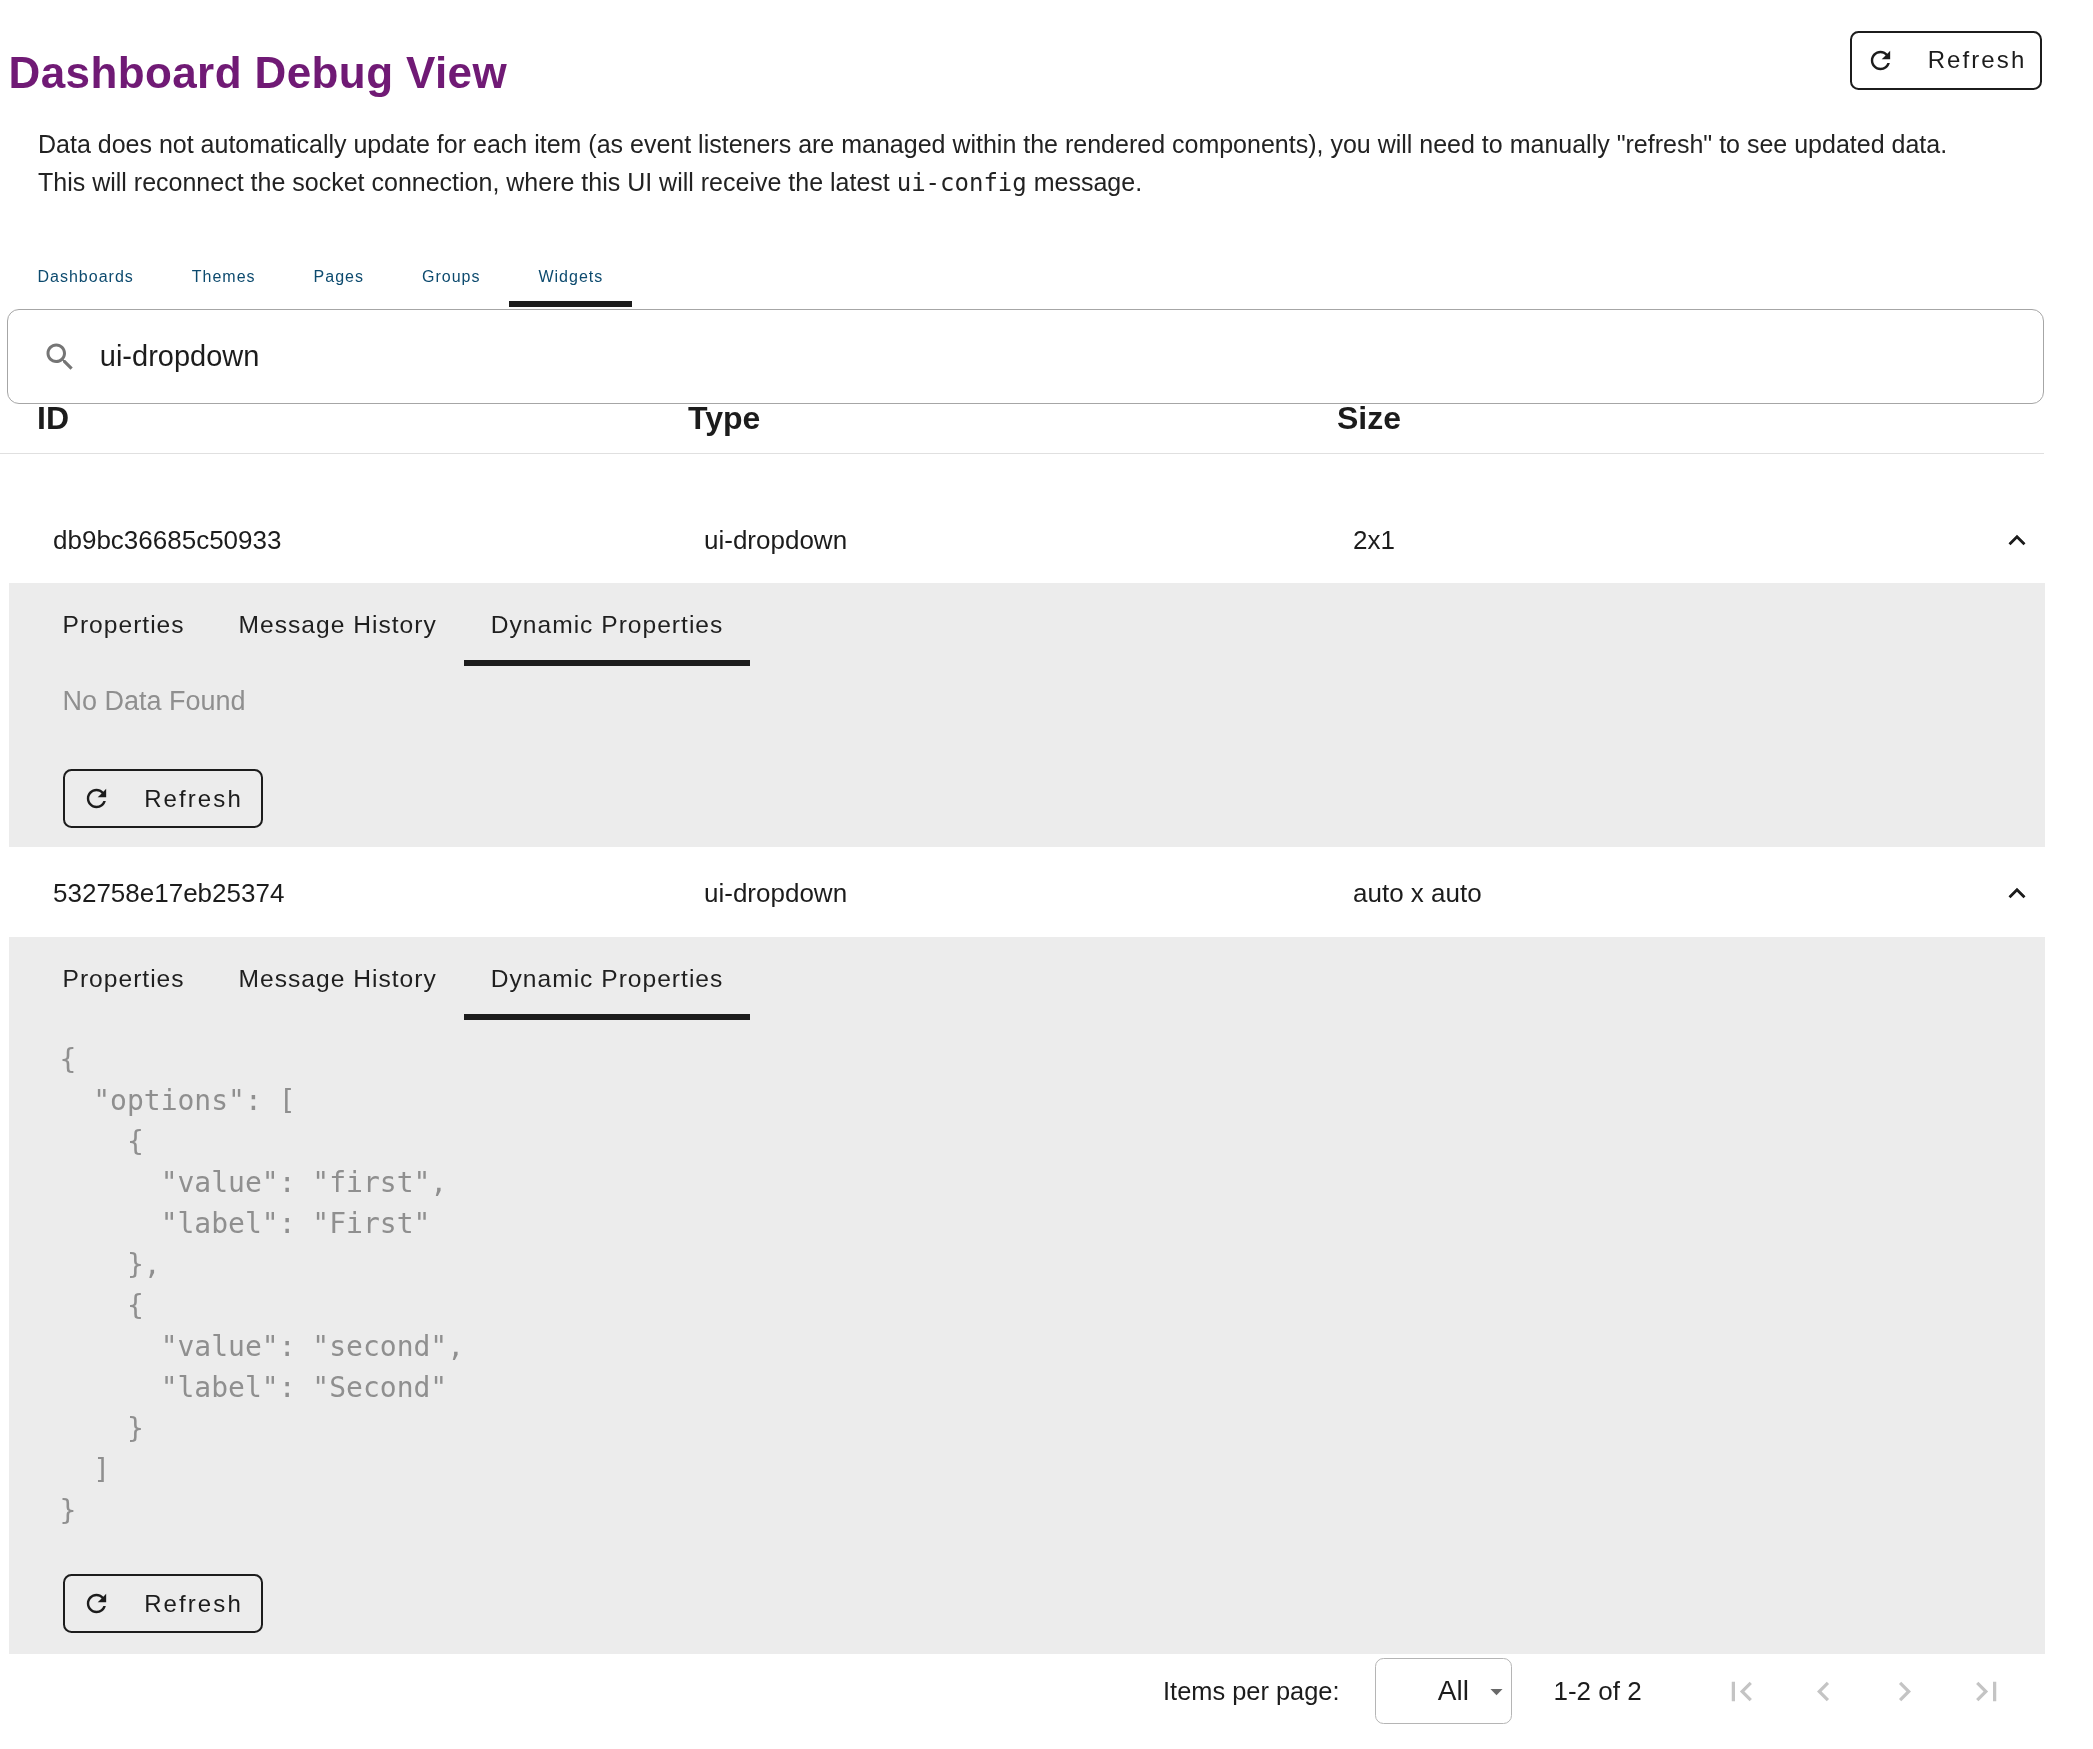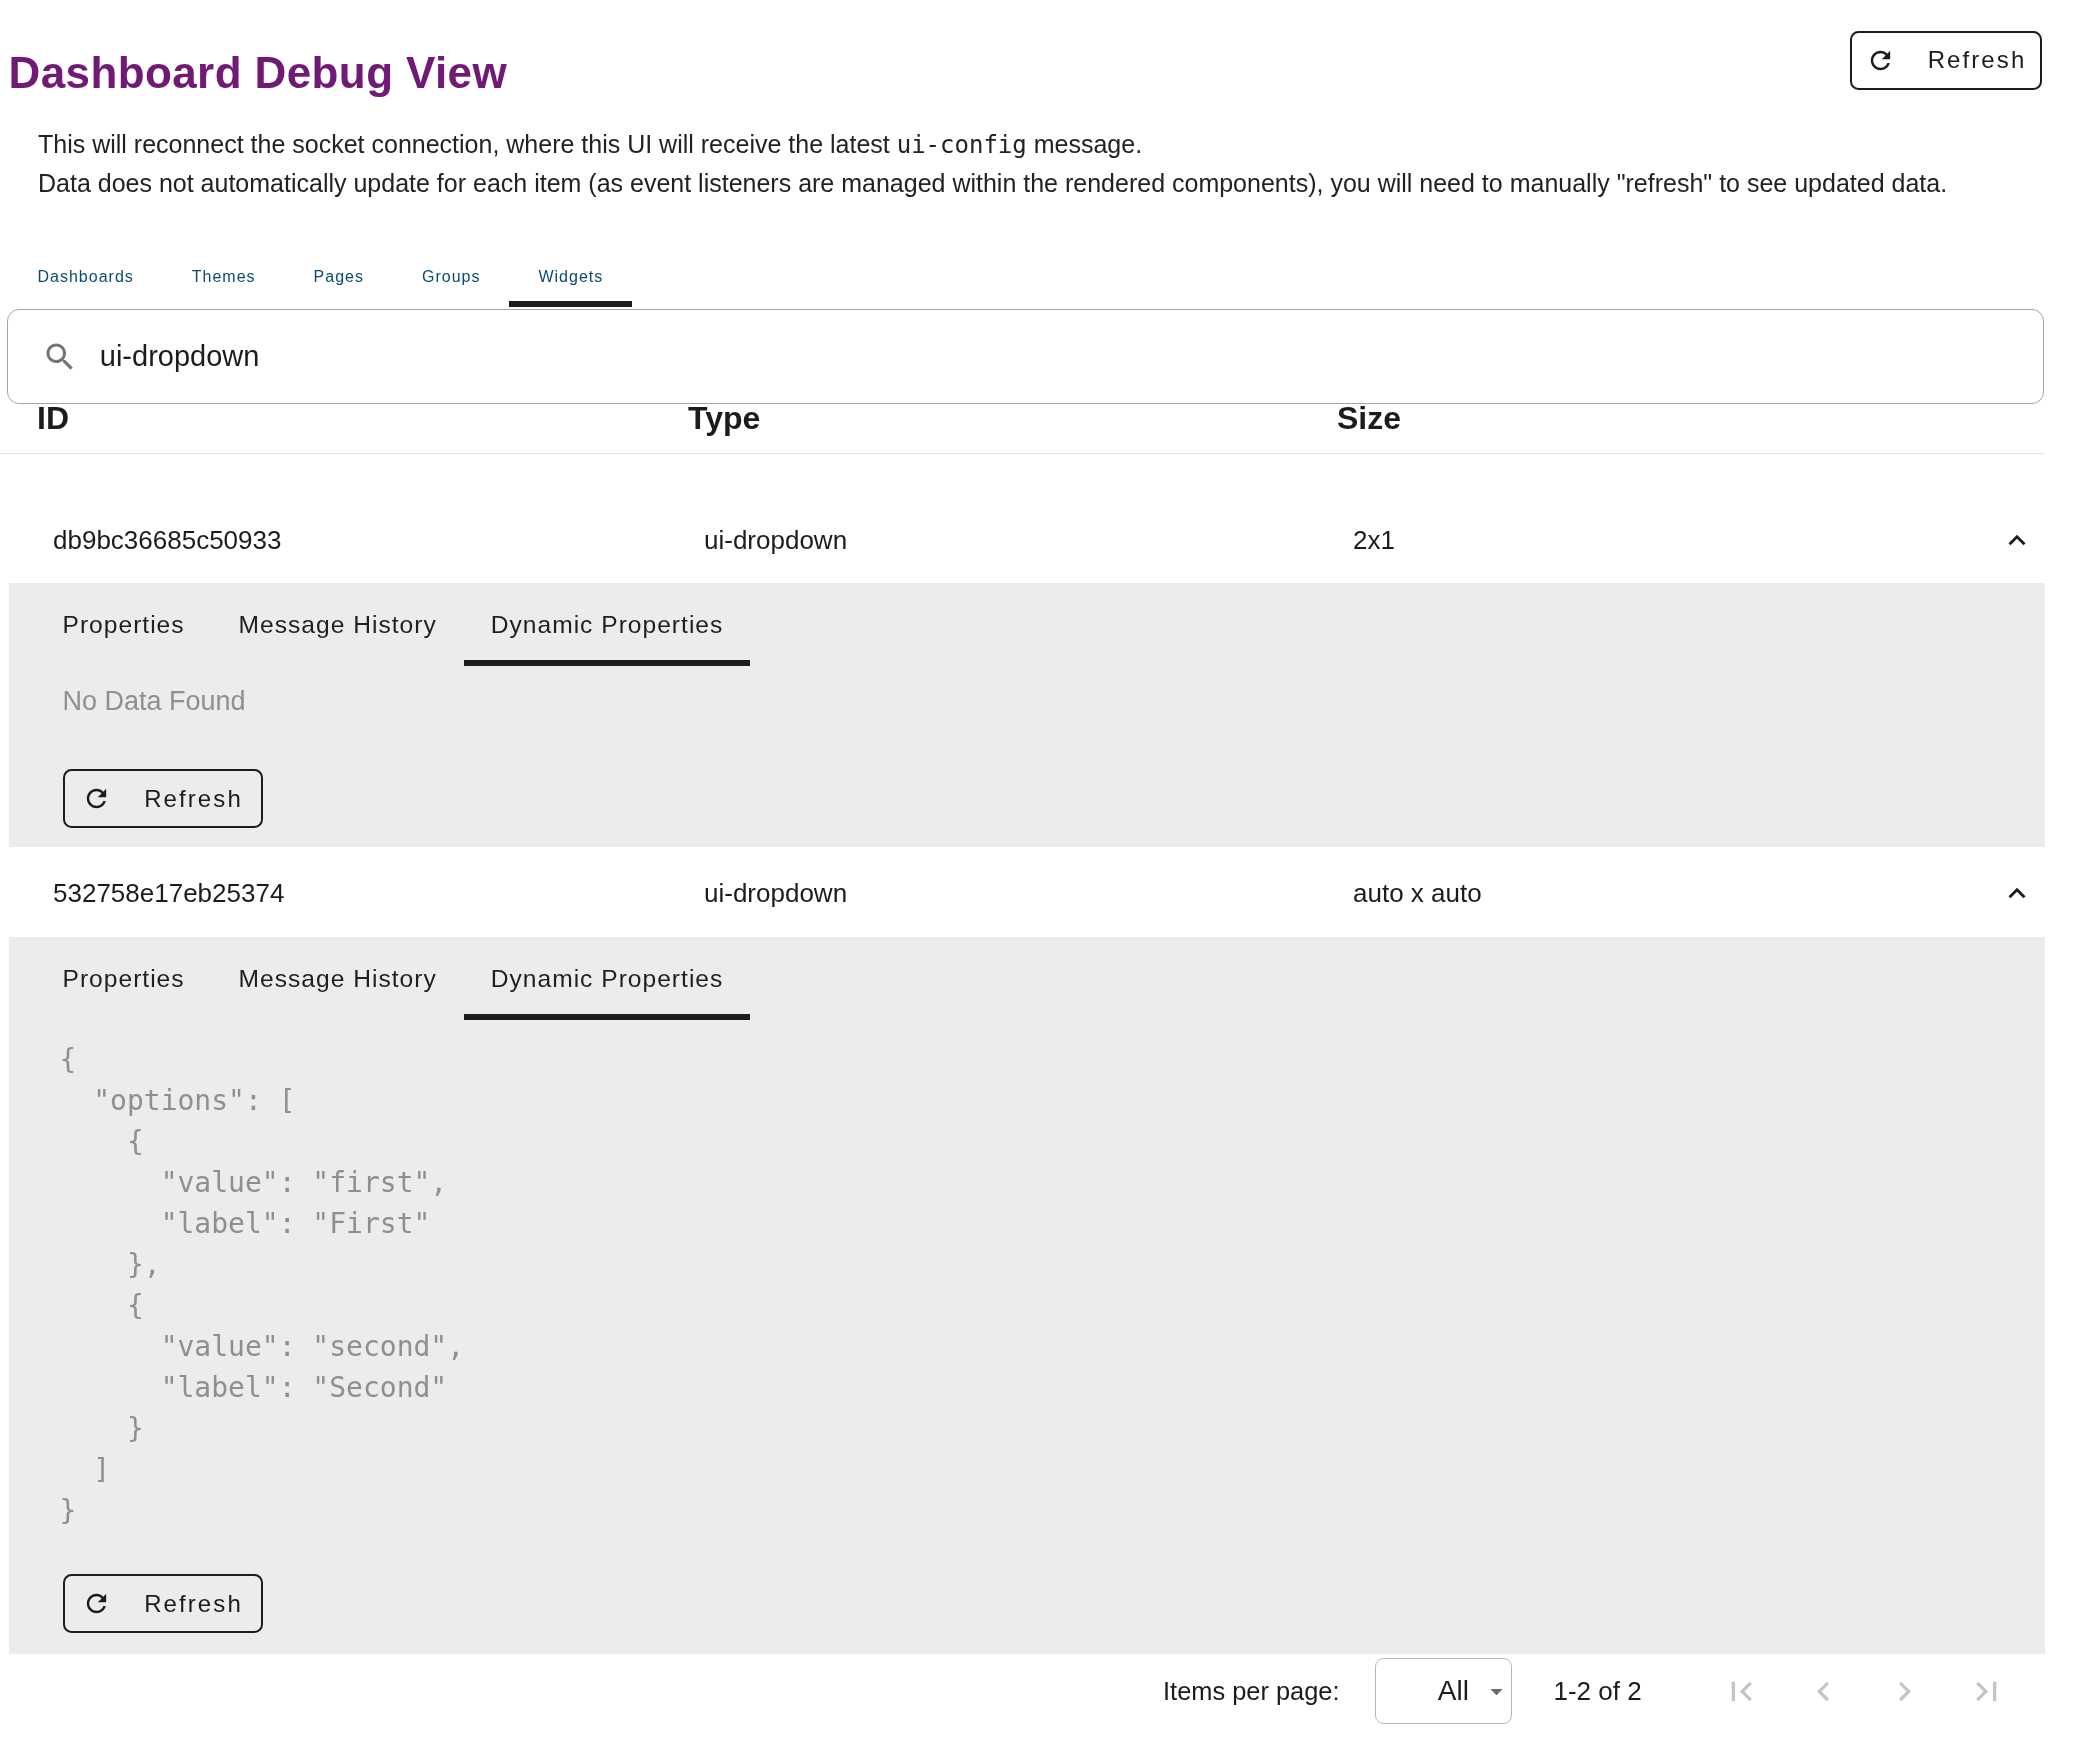--- a/index.html
+++ b/index.html
@@ -79,22 +79,22 @@
 <h1 id="page-title">Dashboard Debug View</h1>
 
 <button id="top-refresh" class="btn">
   <svg viewBox="0 0 24 24" fill="currentColor">
       <path d="M17.65 6.35C16.2 4.9 14.21 4 12 4c-4.42 0-7.99 3.58-8 8s3.57 8 7.99 8c3.73 0 6.84-2.55 7.73-6h-2.08c-.82 2.33-3.04 4-5.65 4-3.31 0-6-2.69-6-6s2.69-6 6-6c1.66 0 3.14.69 4.22 1.78L13 11h7V4l-2.35 2.35z"></path>
     </svg>
   <span>Refresh</span>
 </button>
 
 <div id="description">
+  <div>Data does not automatically update for each item (as event listeners are managed within the rendered components), you will need to manually "refresh" to see updated data.</div>
   <div><span>This will reconnect the socket connection, where this UI will receive the latest </span><span class="code">ui-config</span><span> message.</span></div>
-  <div>Data does not automatically update for each item (as event listeners are managed within the rendered components), you will need to manually "refresh" to see updated data.</div>
 </div>
 
 <nav id="tabbar">
   <div class="tab">Dashboards</div>
   <div class="tab">Themes</div>
   <div class="tab">Pages</div>
   <div class="tab">Groups</div>
   <div class="tab active">Widgets</div>
 </nav>
 

